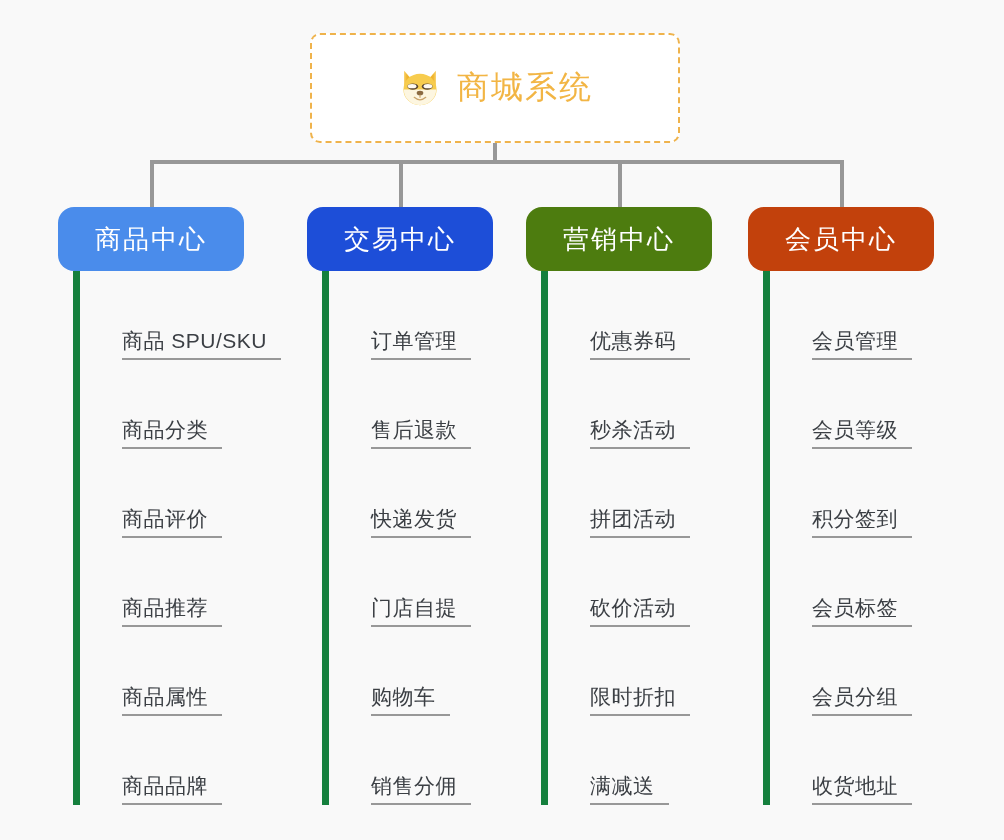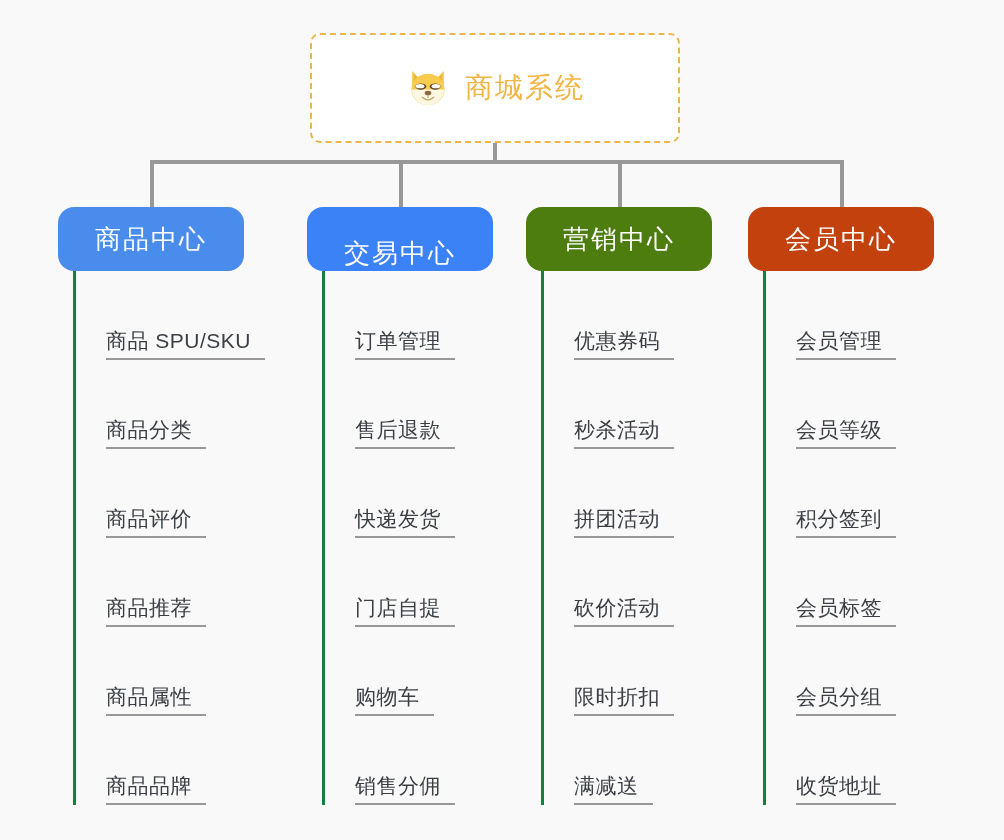--- a/index.html
+++ b/index.html
@@ -37,21 +37,21 @@
     gap: 14px;
   }
   .root-emoji {
     font-size: 44px;
     line-height: 1;
     font-family: "DejaVu Sans", sans-serif;
     display: block;
   }
   .root-emoji svg { display: block; }
   .root-title {
-    font-size: 28px;
+    font-size: 32px;
     color: #f2b544;
     letter-spacing: 2px;
     font-weight: 400;
     white-space: nowrap;
     text-align: right;
   }
 
   
   .conn {
     position: absolute;
@@ -96,31 +96,32 @@
     border-radius: 16px;
     display: flex;
     align-items: center;
     justify-content: center;
     color: #ffffff;
     font-size: 26px;
     letter-spacing: 2px;
     box-sizing: border-box;
   }
   .branch.b1 .branch-head { background: #4a8ceb; }
-  .branch.b2 .branch-head { background: #3b82f6; align-items: flex-end; }
+  .branch.b2 .branch-head { background: #1d4ed8; }
   .branch.b3 .branch-head { background: #4d7c0f; text-align: right; }
   .branch.b4 .branch-head { background: #c2410c; }
 
   
   .branch-list {
     position: relative;
     margin-top: 0;
     margin-left: 15px;
     padding-top: 0;
-    border-left: 3px solid #15803d;
+    border-left: 7px solid #15803d;
+    padding-left: 12px;
   }
   .branch-item {
     height: 89px;
     box-sizing: border-box;
     display: flex;
     align-items: flex-end;
     padding-left: 30px;
   }
   .branch-item-label {
     display: inline-block;

